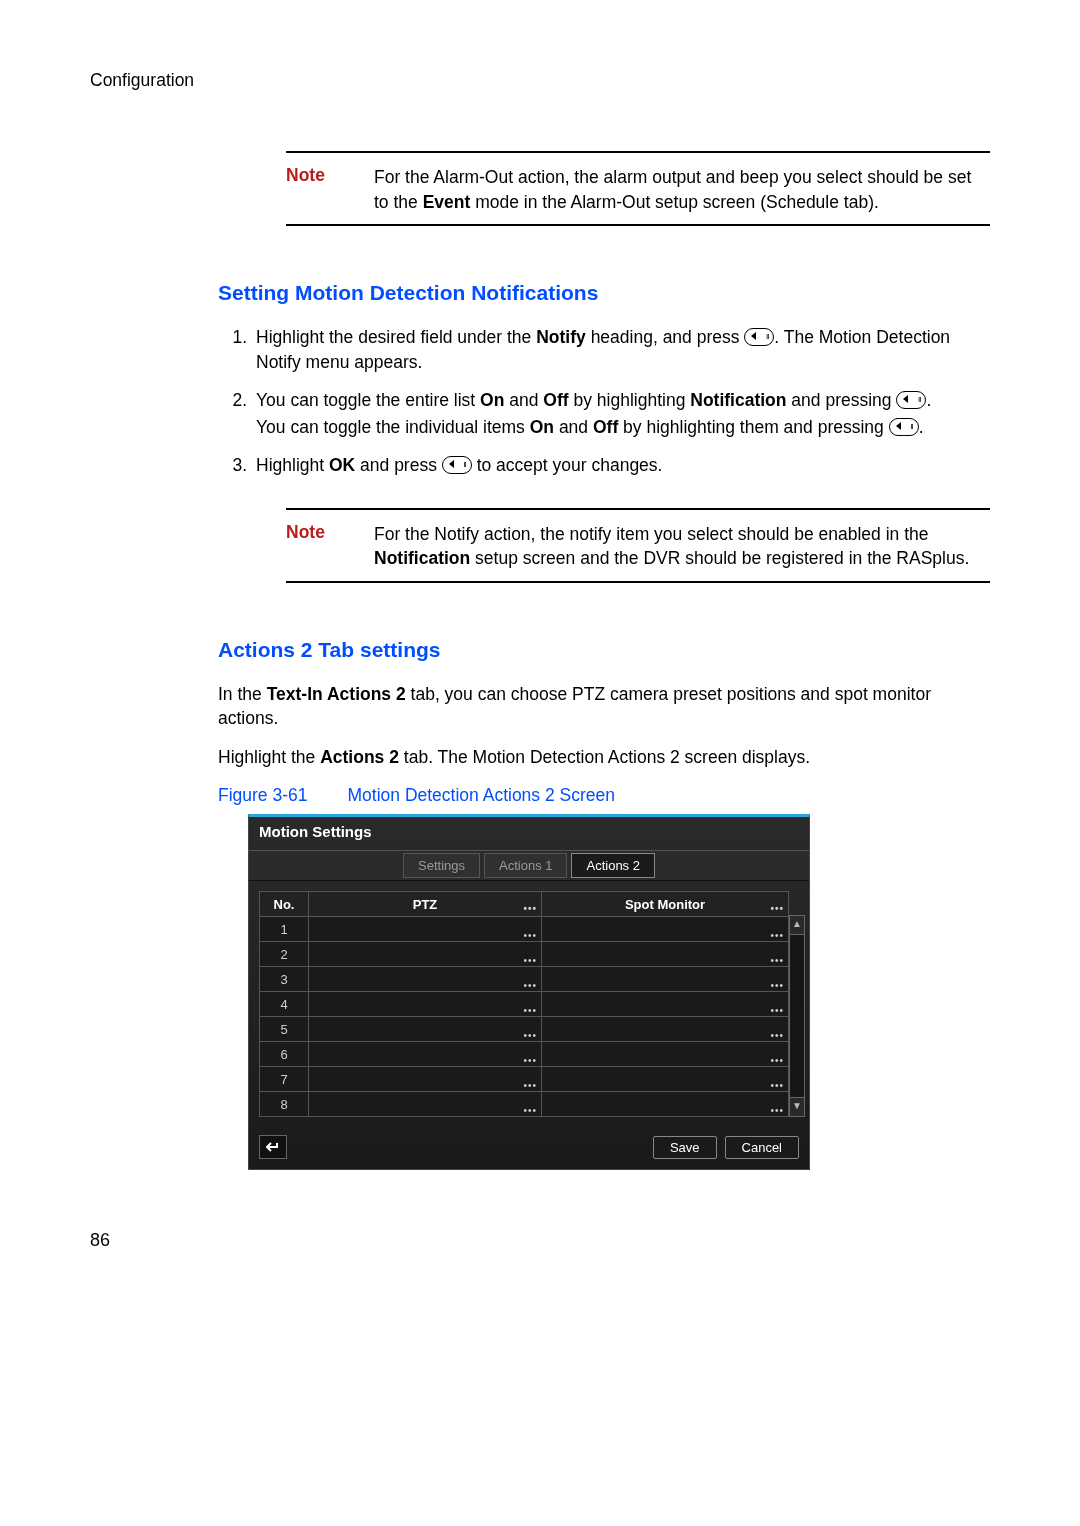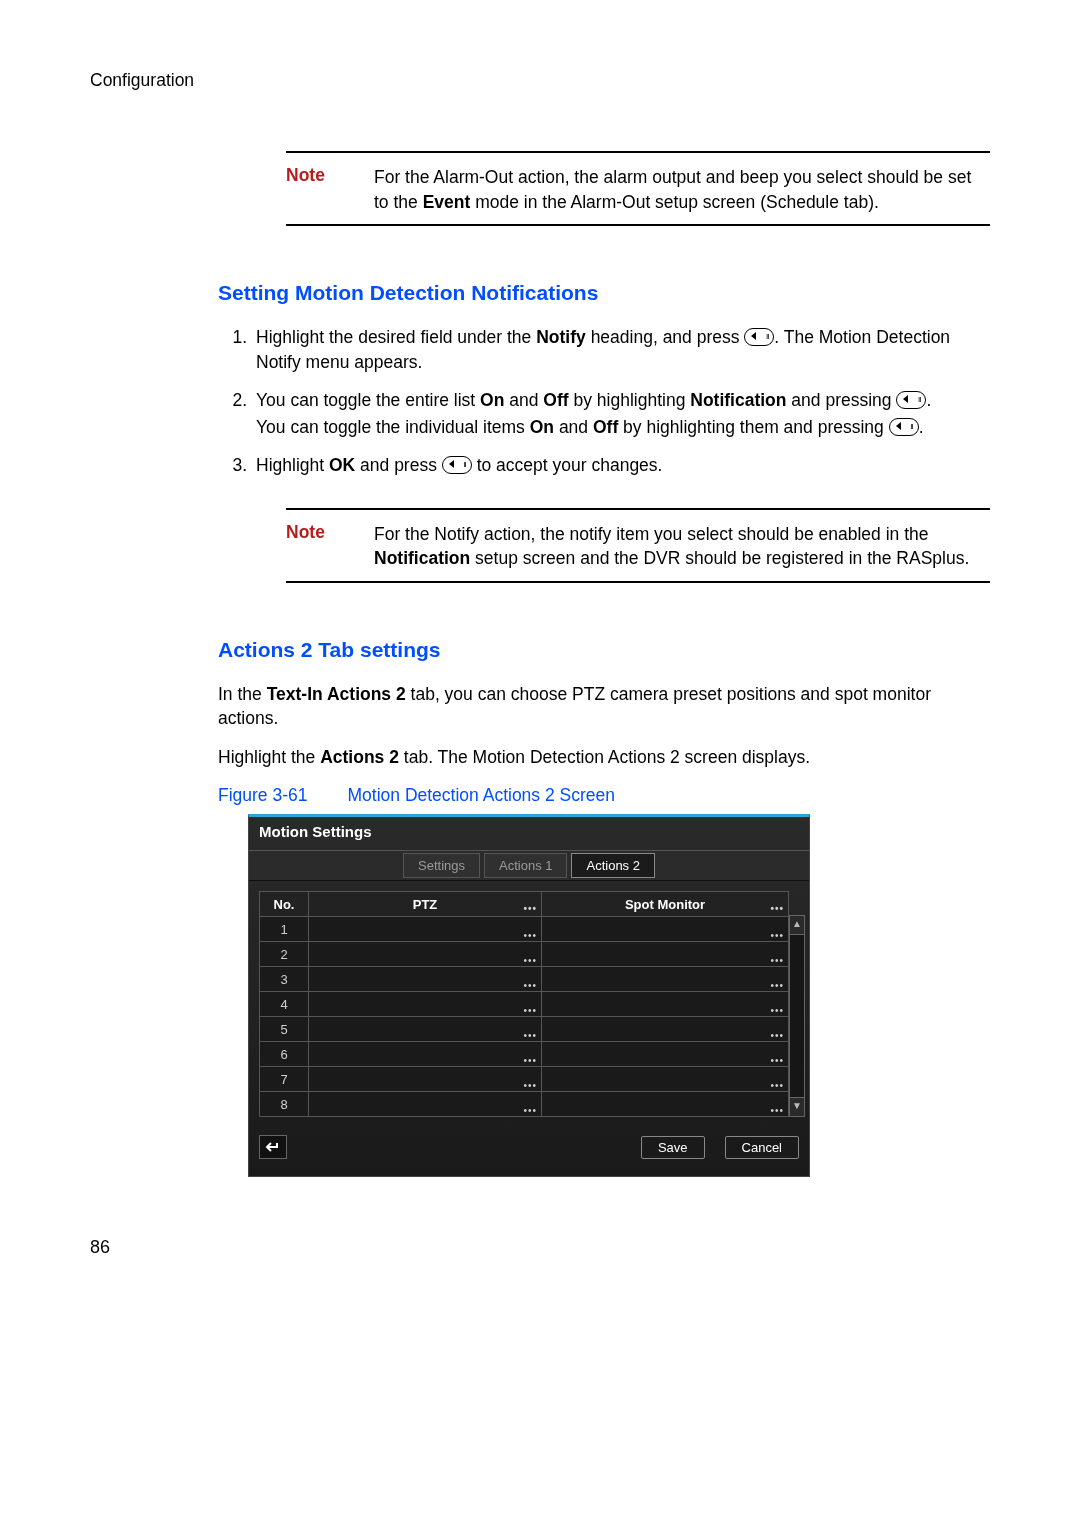--- a/index.html
+++ b/index.html
@@ -194,22 +194,22 @@
   }
   .scroll-track {
     flex:1;
     background: #161616;
     border-left:1px solid #666;
     border-right:1px solid #666;
   }
   .dvr-footer {
     display:flex;
     align-items:center;
-    padding: 8px 10px 17px 10px;
-    gap: 20px;
+    padding: 8px 10px 10px 10px;
+    gap: 8px;
   }
   .dvr-back {
     width: 26px; height: 22px;
     background: #111;
     border:1px solid #666;
     color:#fff;
     display:flex;
     align-items:center;
     justify-content:center;
     font-size:15px;

